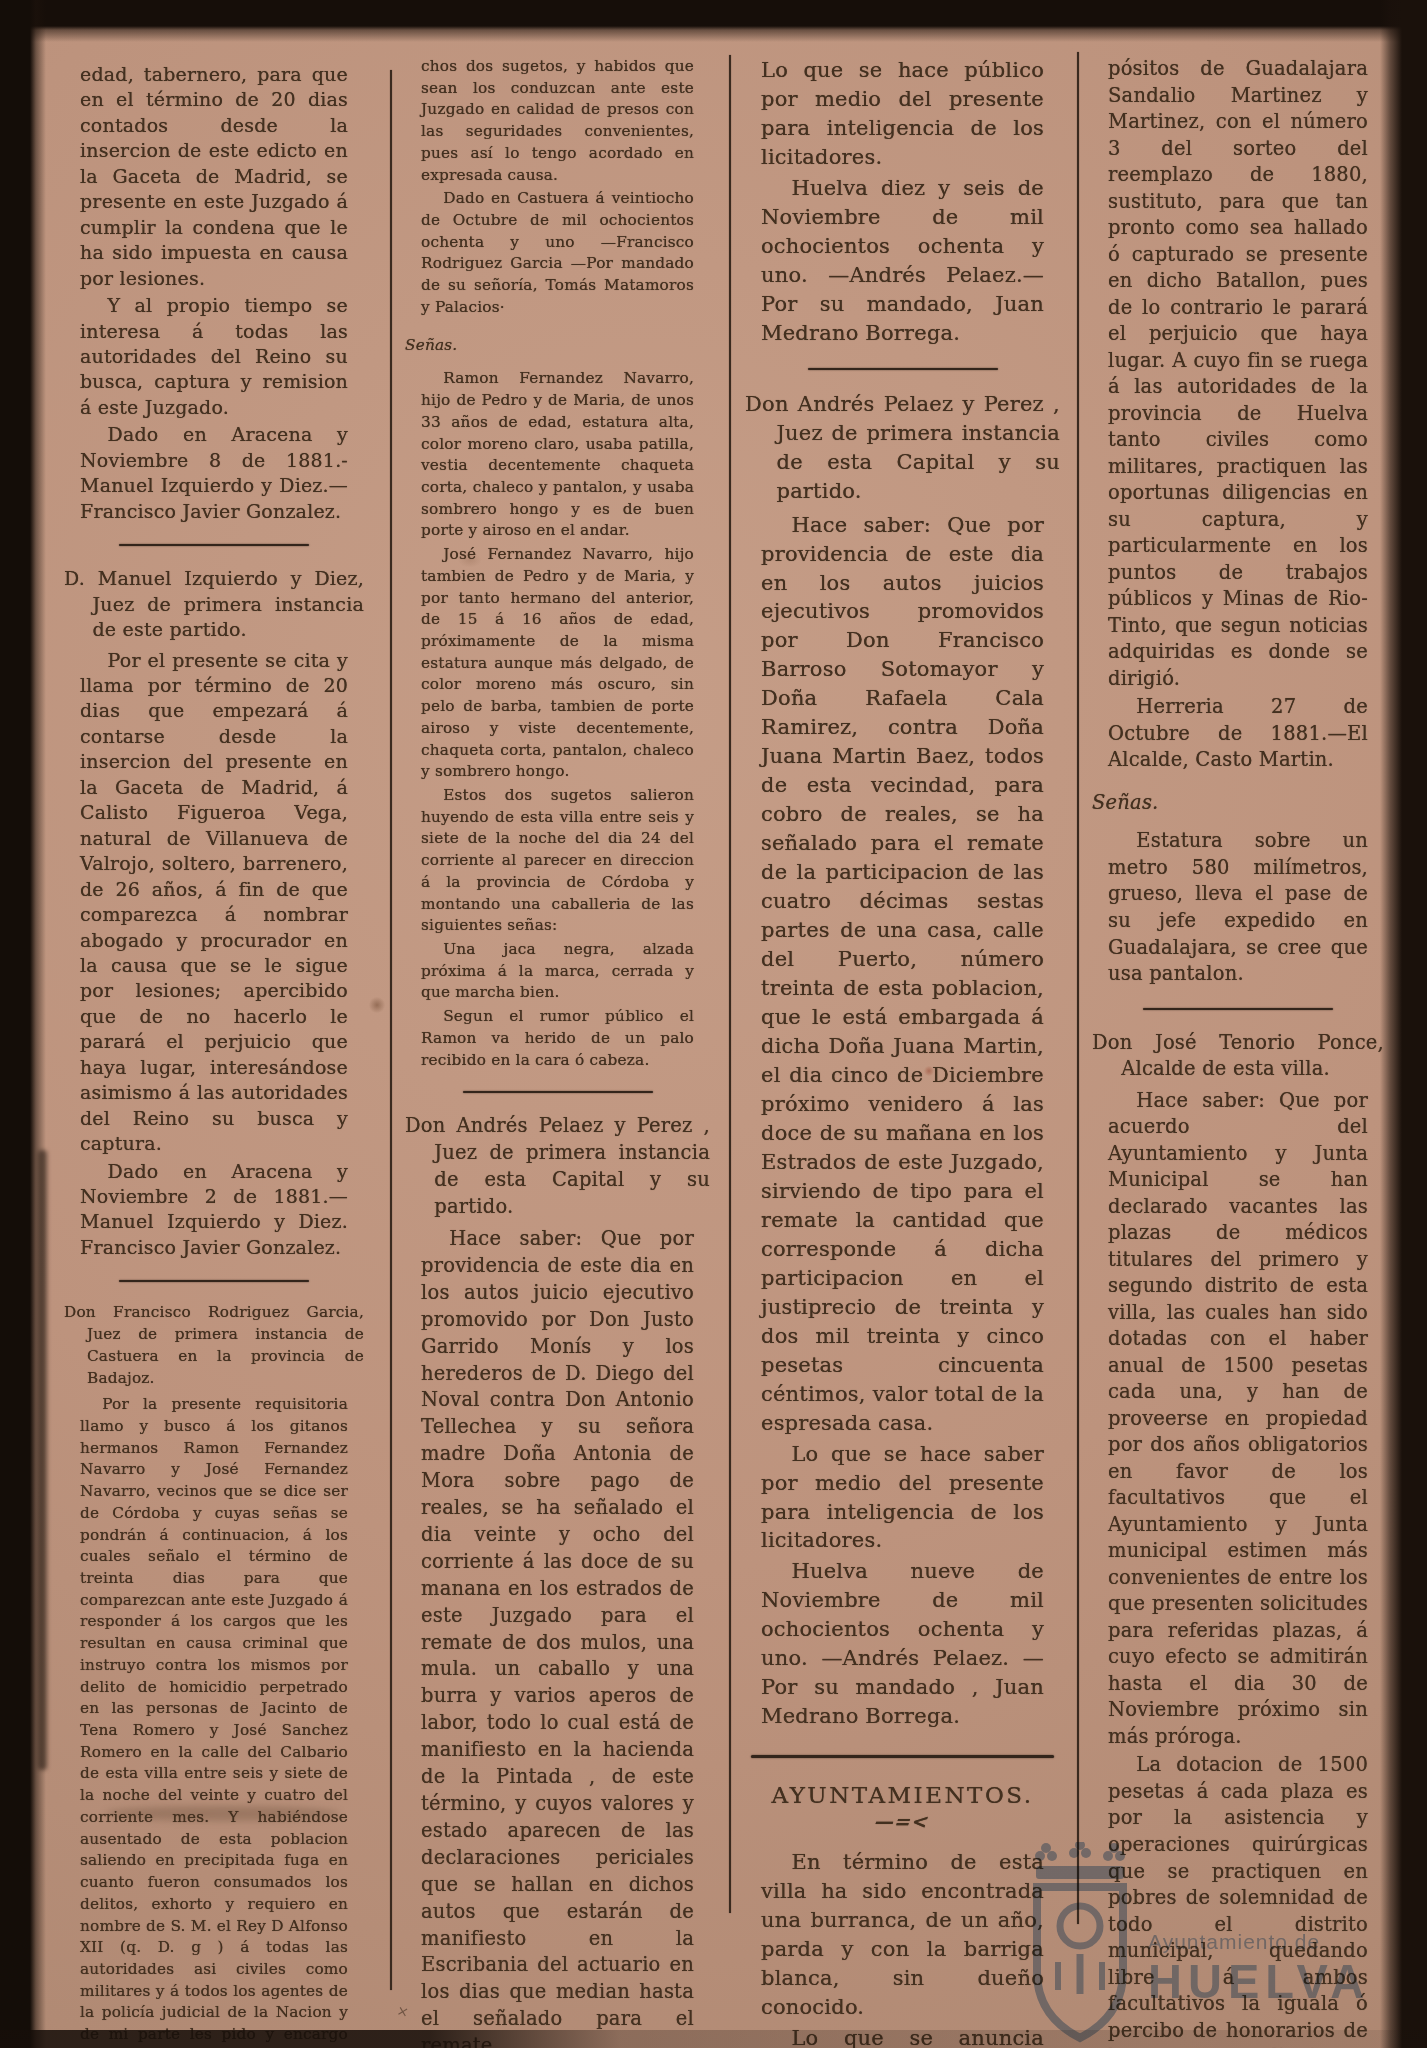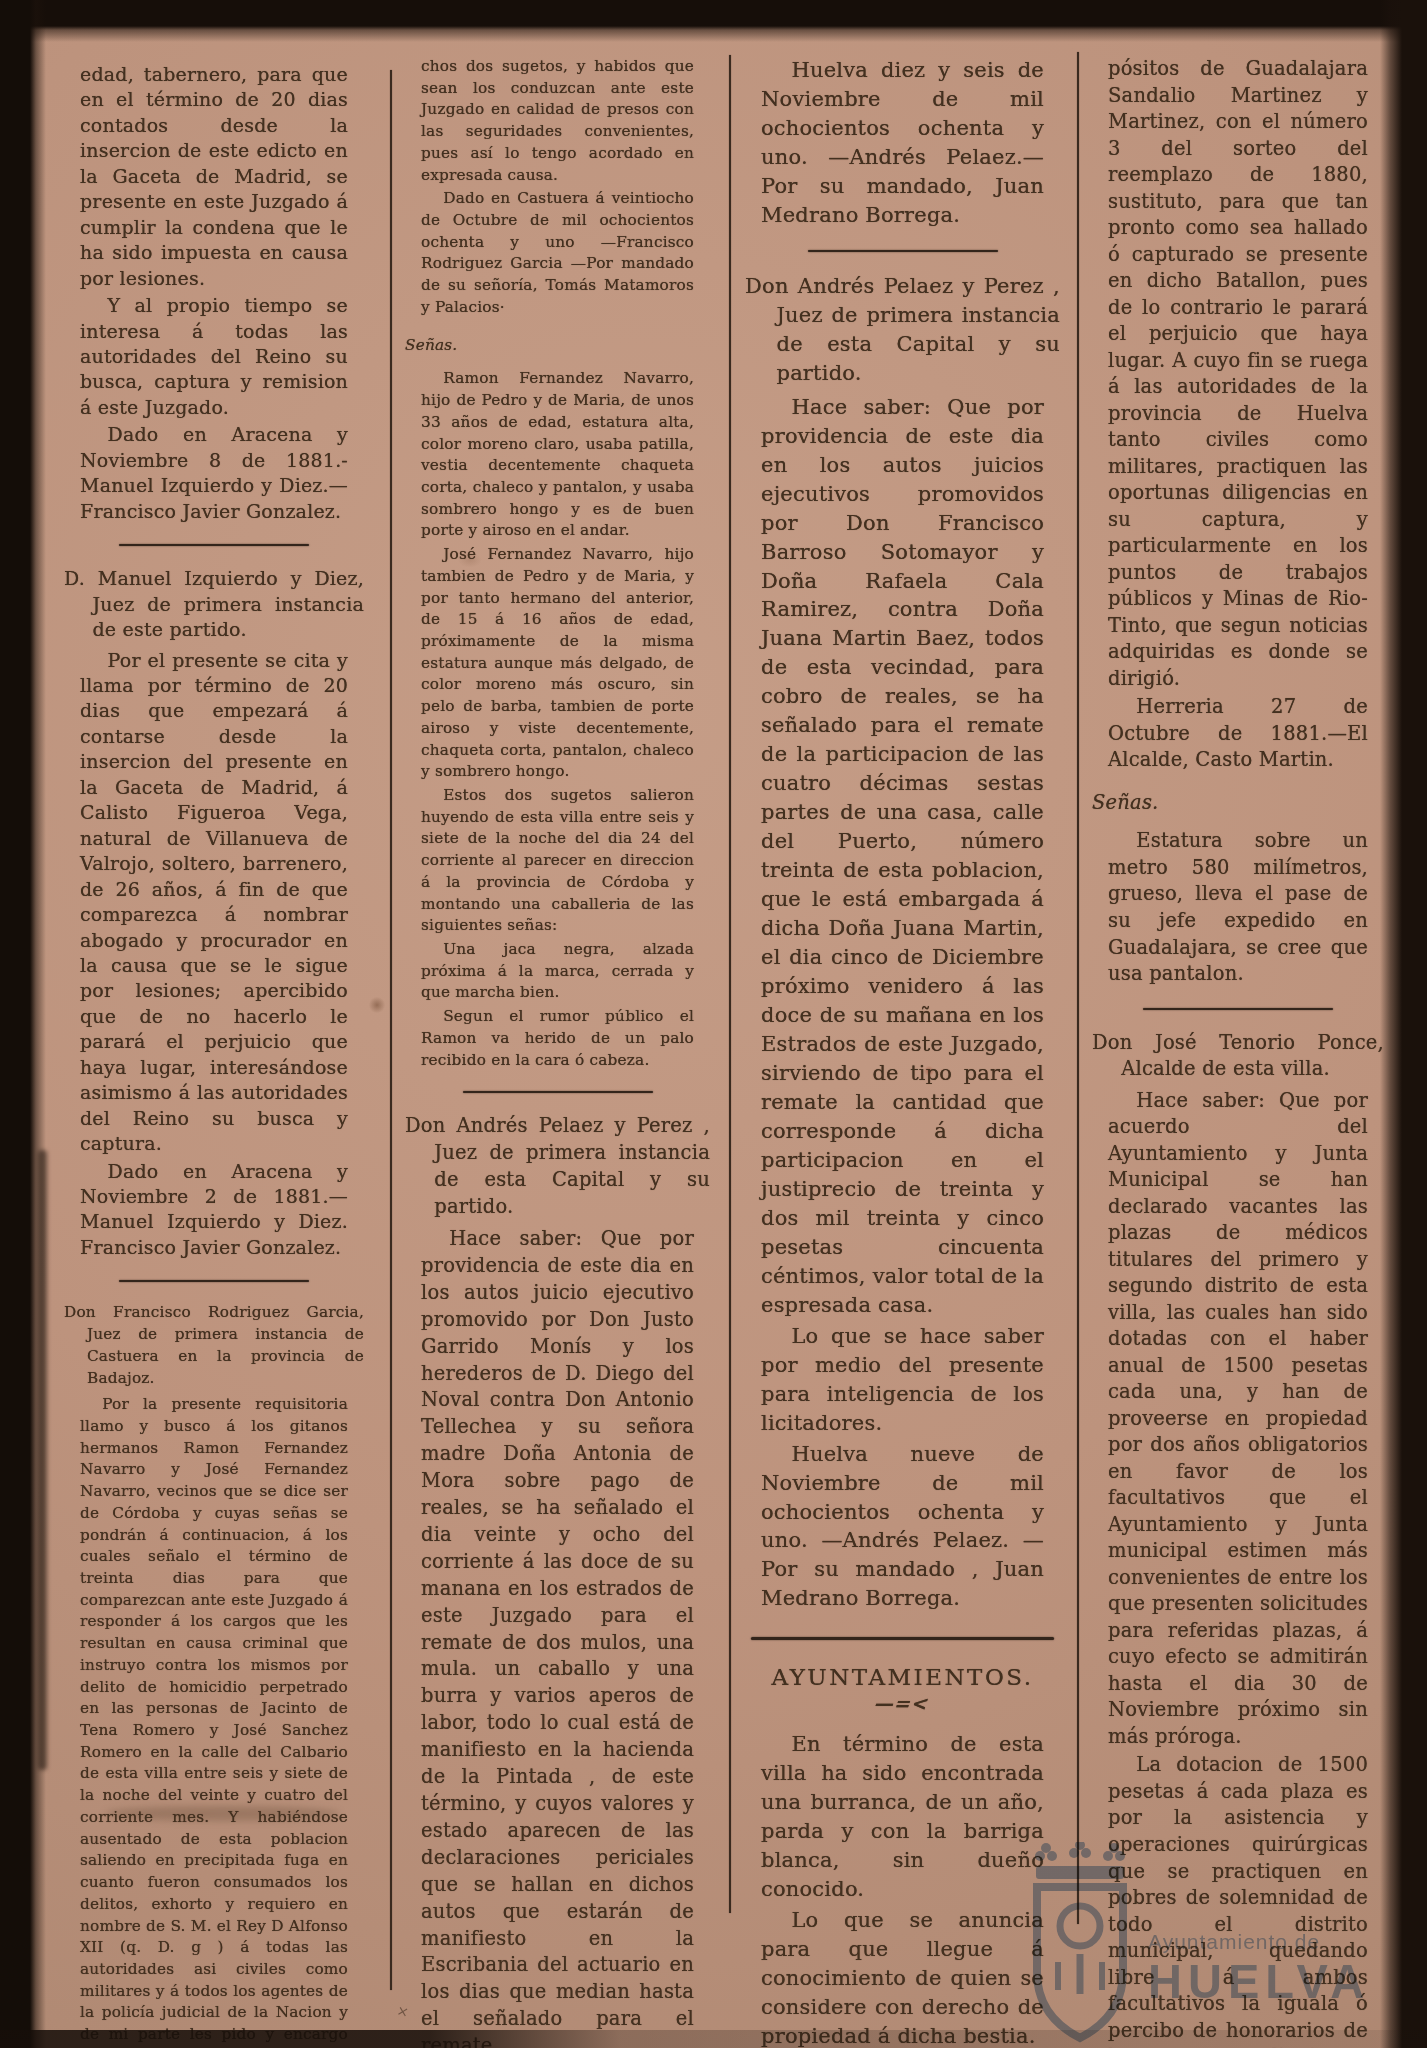--- a/index.html
+++ b/index.html
@@ -105,20 +105,21 @@
       <div class="para txt-sm">Ramon Fernandez Navarro, hijo de Pedro y de Maria, de unos 33 años de edad, estatura alta, color moreno claro, usaba patilla, vestia decentemente chaqueta corta, chaleco y pantalon, y usaba sombrero hongo y es de buen porte y airoso en el andar.</div>
       <div class="para txt-sm">José Fernandez Navarro, hijo tambien de Pedro y de Maria, y por tanto hermano del anterior, de 15 á 16 años de edad, próximamente de la misma estatura aunque más delgado, de color moreno más oscuro, sin pelo de barba, tambien de porte airoso y viste decentemente, chaqueta corta, pantalon, chaleco y sombrero hongo.</div>
       <div class="para txt-sm">Estos dos sugetos salieron huyendo de esta villa entre seis y siete de la noche del dia 24 del corriente al parecer en direccion á la provincia de Córdoba y montando una caballeria de las siguientes señas:</div>
       <div class="para txt-sm">Una jaca negra, alzada próxima á la marca, cerrada y que marcha bien.</div>
       <div class="para txt-sm">Segun el rumor público el Ramon va herido de un palo recibido en la cara ó cabeza.</div>
       <div class="rule "></div>
       <div class="head txt-lg">Don Andrés Pelaez y Perez , Juez de primera instancia de esta Capital y su partido.</div>
       <div class="para txt-lg">Hace saber: Que por providencia de este dia en los autos juicio ejecutivo promovido por Don Justo Garrido Monís y los herederos de D. Diego del Noval contra Don Antonio Tellechea y su señora madre Doña Antonia de Mora sobre pago de reales, se ha señalado el dia veinte y ocho del corriente á las doce de su manana en los estrados de este Juzgado para el remate de dos mulos, una mula. un caballo y una burra y varios aperos de labor, todo lo cual está de manifiesto en la hacienda de la Pintada , de este término, y cuyos valores y estado aparecen de las declaraciones periciales que se hallan en dichos autos que estarán de manifiesto en la Escribania del actuario en los dias que median hasta el señalado para el remate.</div>
     </div>
   <div class="col txt-lg" id="col-3">
+      <div class="para txt-lg first">Lo que se hace público por medio del presente para inteligencia de los licitadores.</div>
       <div class="para txt-lg">Huelva diez y seis de Noviembre de mil ochocientos ochenta y uno. —Andrés Pelaez.—Por su mandado, Juan Medrano Borrega.</div>
       <div class="rule "></div>
       <div class="head txt-lg">Don Andrés Pelaez y Perez , Juez de primera instancia de esta Capital y su partido.</div>
       <div class="para txt-lg">Hace saber: Que por providencia de este dia en los autos juicios ejecutivos promovidos por Don Francisco Barroso Sotomayor y Doña Rafaela Cala Ramirez, contra Doña Juana Martin Baez, todos de esta vecindad, para cobro de reales, se ha señalado para el remate de la participacion de las cuatro décimas sestas partes de una casa, calle del Puerto, número treinta de esta poblacion, que le está embargada á dicha Doña Juana Martin, el dia cinco de Diciembre próximo venidero á las doce de su mañana en los Estrados de este Juzgado, sirviendo de tipo para el remate la cantidad que corresponde á dicha participacion en el justiprecio de treinta y dos mil treinta y cinco pesetas cincuenta céntimos, valor total de la espresada casa.</div>
       <div class="para txt-lg">Lo que se hace saber por medio del presente para inteligencia de los licitadores.</div>
       <div class="para txt-lg">Huelva nueve de Noviembre de mil ochocientos ochenta y uno. —Andrés Pelaez. — Por su mandado , Juan Medrano Borrega.</div>
       <div class="rule wide"></div>
       <div class="sec-title">
         <div class="sec-title-text">AYUNTAMIENTOS.</div>
         <div class="sec-orn">—=&lt;</div>

